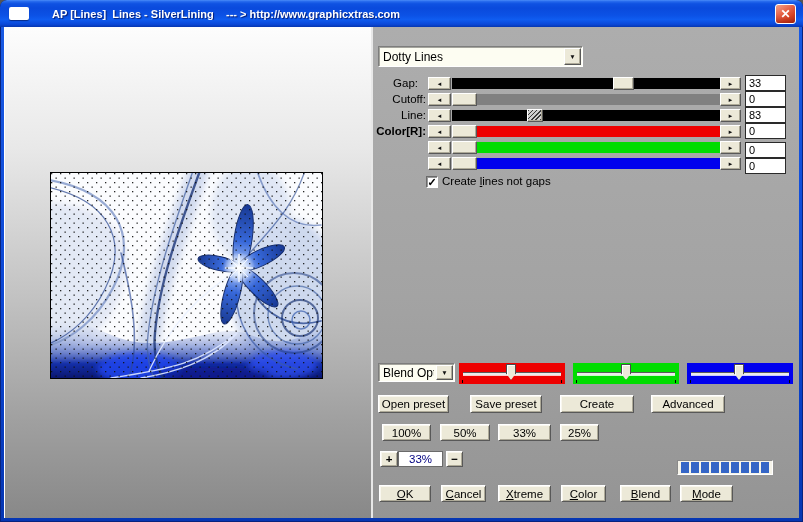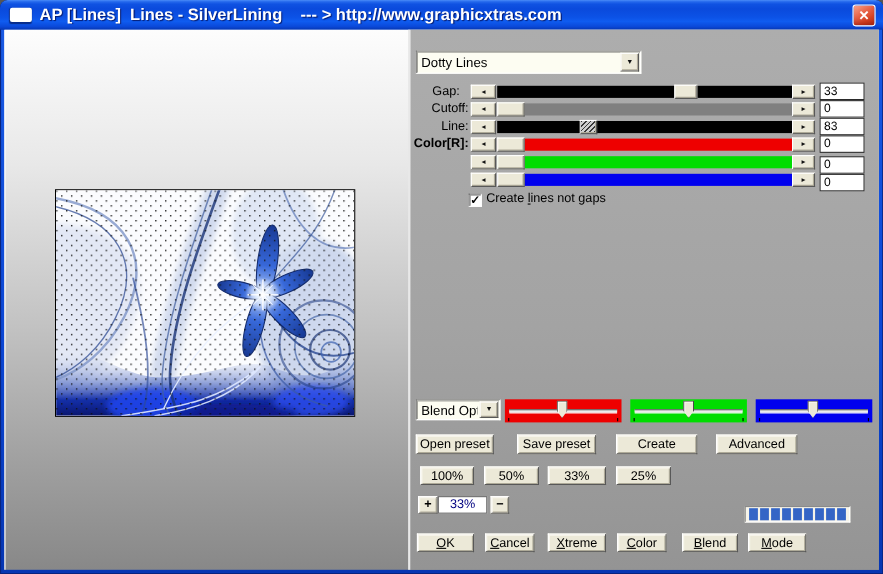--- a/index.html
+++ b/index.html
@@ -13,21 +13,21 @@
   }
   
   #titlebar{
     position:absolute;left:0;top:0;right:0;height:27px;
     background:linear-gradient(180deg,#4a8cf8 0%,#2468ec 6%,#0f52e2 14%,#0a4adc 30%,#0c52e6 58%,#0f5cf0 72%,#0a48d8 90%,#0636b0 100%);
     border-radius:7px 7px 0 0;
     display:flex;align-items:center;
   }
   #app-icon{width:20px;height:13px;background:#fff;border-radius:2px;margin-left:9px;box-shadow:0 1px 1px rgba(0,0,40,.5);}
   #title-text{
-    margin-left:7px;color:#fff;font-weight:bold;font-size:15px;white-space:pre;
+    margin-left:23px;color:#fff;font-weight:bold;font-size:11px;white-space:pre;
     text-shadow:1px 1px 1px rgba(0,0,60,.7);overflow:hidden;
   }
   #close-button{
     position:absolute;right:7px;top:4px;width:21px;height:20px;border-radius:3px;
     background:linear-gradient(145deg,#f6a58e 0%,#e8654a 40%,#d94424 70%,#b93318 100%);
     border:1px solid #fff;display:flex;align-items:center;justify-content:center;
     color:#fff;font-weight:bold;font-size:12px;line-height:1;cursor:pointer;
     box-shadow:inset 0 -6px 8px -6px rgba(120,10,0,.8);
   }
   
@@ -309,21 +309,21 @@
     </div>
 
     <div class="btn" style="left:374px;top:368px;width:71px;height:18px;">Open preset</div>
     <div class="btn" style="left:466px;top:368px;width:72px;height:18px;">Save preset</div>
     <div class="btn" style="left:556px;top:368px;width:74px;height:18px;">Create</div>
     <div class="btn" style="left:647px;top:368px;width:74px;height:18px;">Advanced</div>
 
     <div class="btn" style="left:378px;top:397px;width:49px;height:17px;">100%</div>
     <div class="btn" style="left:436px;top:397px;width:50px;height:17px;">50%</div>
     <div class="btn" style="left:494px;top:397px;width:53px;height:17px;">33%</div>
-    <div class="btn" style="left:556px;top:397px;width:50px;height:17px;">25%</div>
+    <div class="btn" style="left:556px;top:397px;width:39px;height:17px;">25%</div>
 
     <div class="btn" style="left:376px;top:424px;width:18px;height:16px;font-weight:bold;">+</div>
     <div id="zoom-value">33%</div>
     <div class="btn" style="left:442px;top:424px;width:17px;height:16px;font-weight:bold;">−</div>
 
     <div id="progress">
       <div class="seg" style="background-color: rgb(52, 101, 198);"></div>
       <div class="seg" style="background-color: rgb(52, 101, 198);"></div>
       <div class="seg" style="background-color: rgb(52, 101, 198);"></div>
       <div class="seg" style="background-color: rgb(52, 101, 198);"></div>

